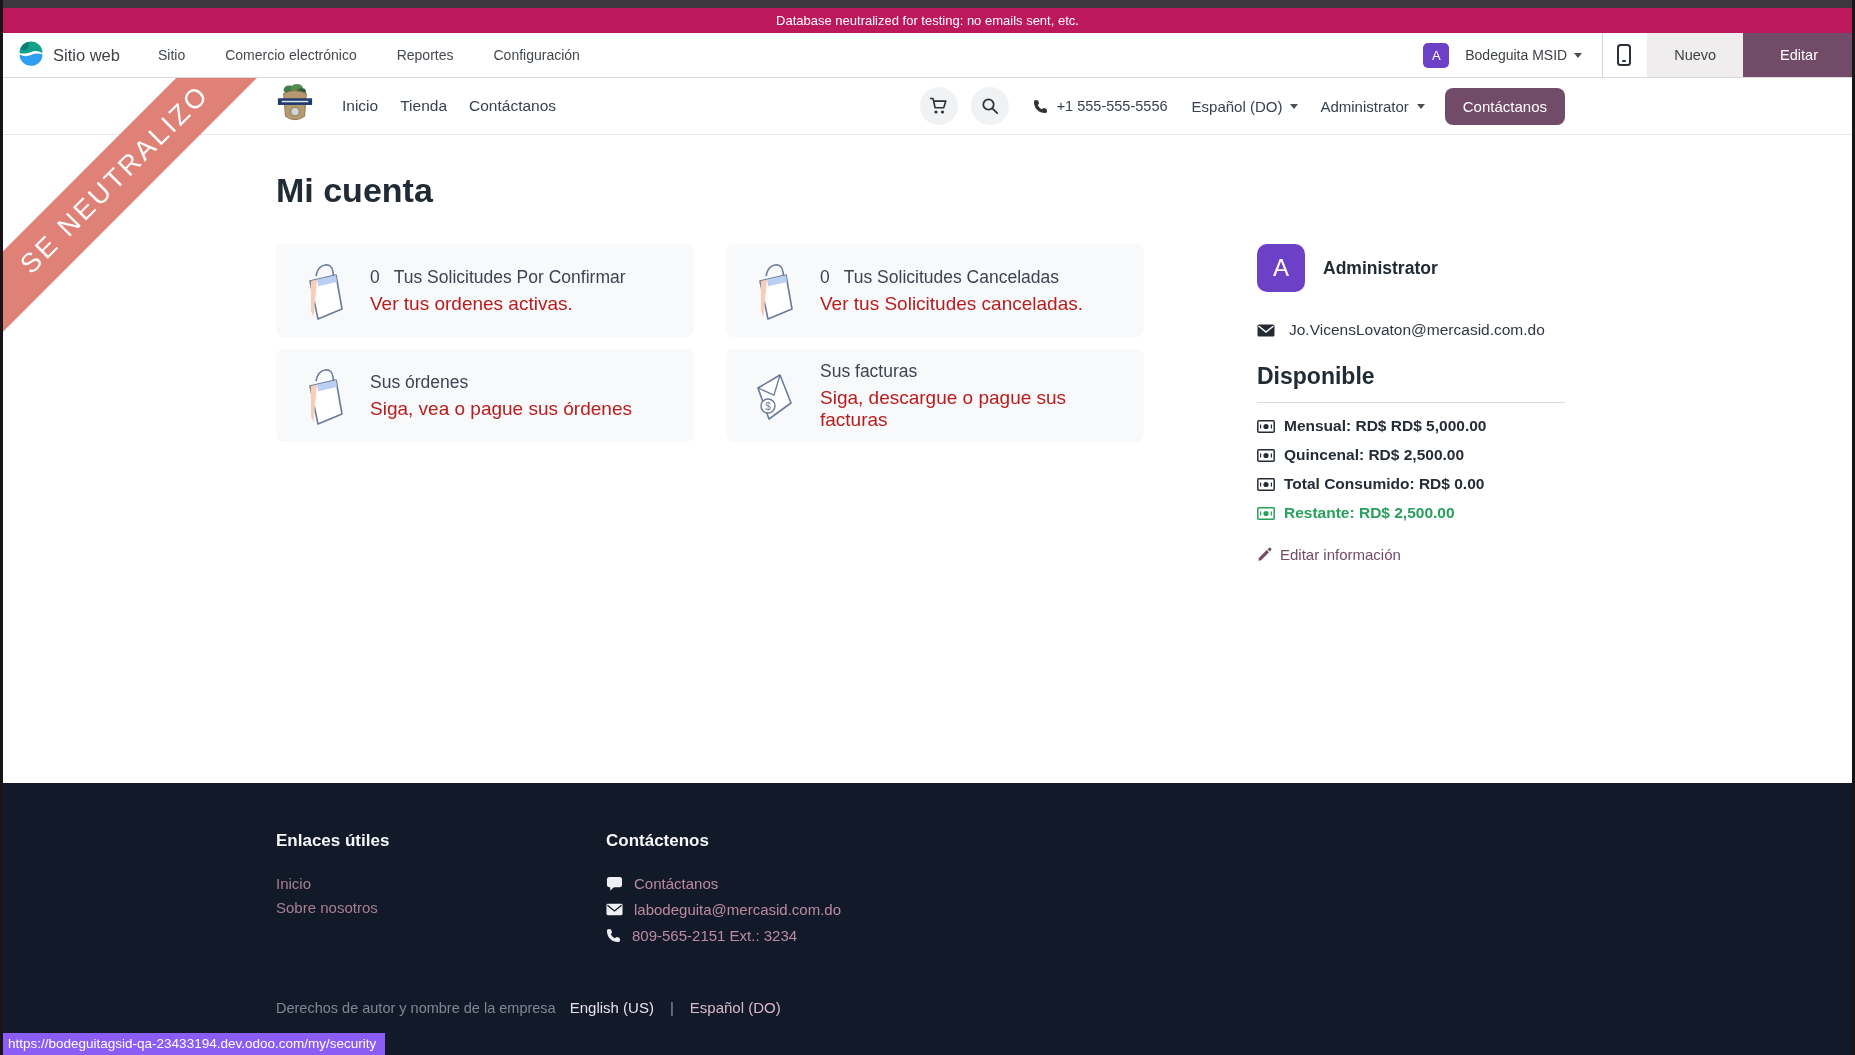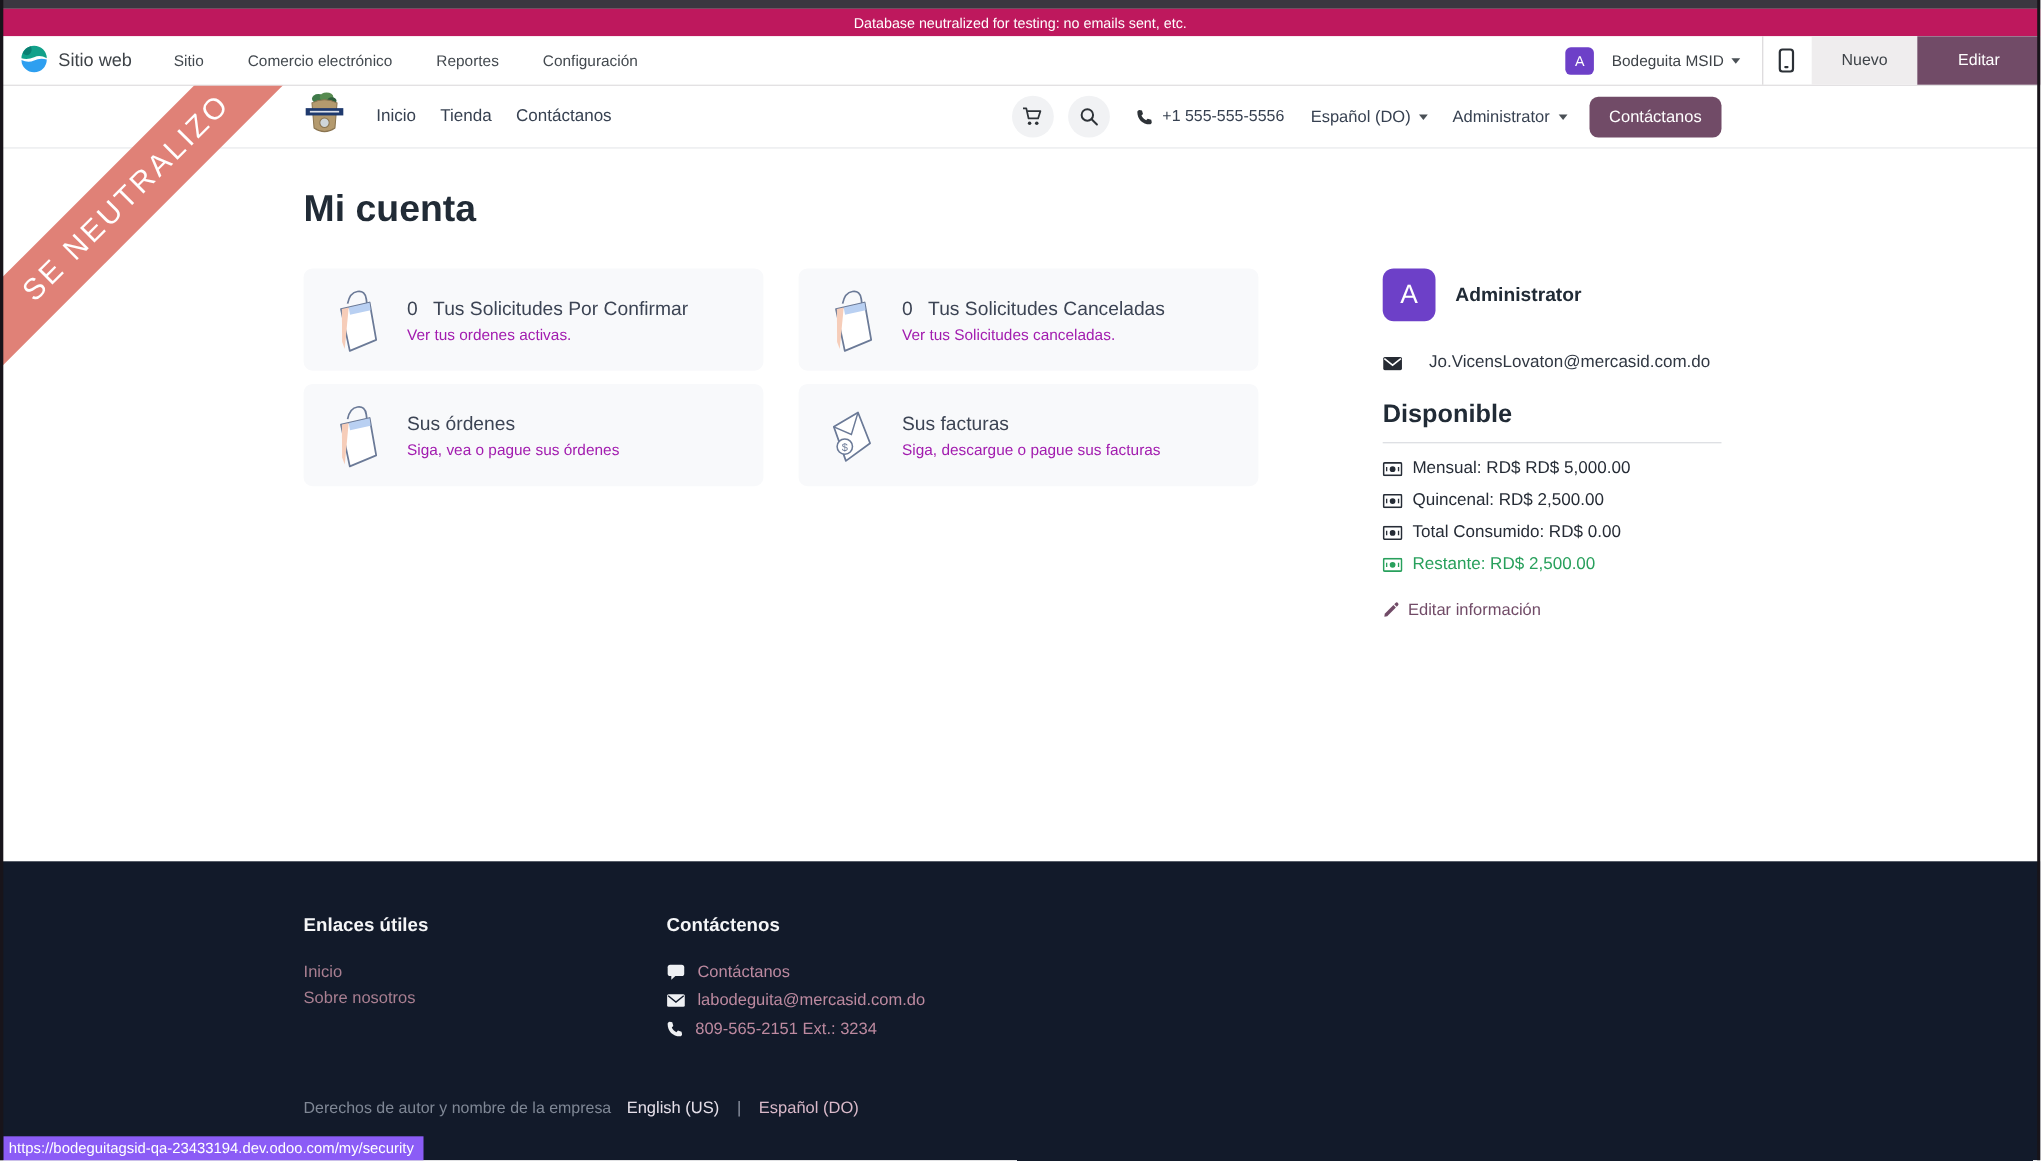--- a/index.html
+++ b/index.html
@@ -68,36 +68,36 @@
   .content { display:flex; }
 
   .cards { width:868px; }
   .cards-grid { display:grid; grid-template-columns:418px 418px; column-gap:32px; row-gap:12px; }
   .card { height:93px; background:#f8f9fb; border-radius:8px; display:flex; align-items:center;
           padding:0 14px 0 20px; cursor:pointer; }
   .card-icon { width:56px; height:64px; flex:0 0 56px; margin-right:18px; }
   .card-title { font-size:17.5px; color:#3c4454; font-weight:500; display:flex; }
   .card-count { margin-right:14px; }
   .card-count:empty { display:none; margin:0; }
-  .card-sub { font-size:14px; color:#a21caf; margin-top:5px; }
+  .card-sub { font-size:19px; color:#b91c1c; margin-top:5px; }
   .highlight-wrap { margin-top:23px; margin-left:-31px; width:479px; height:147px;
                     border:10px solid #ea140c; display:flex; align-items:center; justify-content:center; }
   .card.security { width:418px; height:106px; background:#d9dfe7; }
 
   
   .sidebar { margin-left:auto; width:308px; }
   .sb-userrow { display:flex; align-items:center; gap:18px; }
   .sb-avatar { width:48px; height:48px; border-radius:10px; background:#6d40c8; color:#fff;
                font-size:24px; display:flex; align-items:center; justify-content:center; }
   .sb-name { font-size:17.5px; font-weight:bold; color:#212b36; }
-  .sb-email { display:flex; align-items:center; gap:24px; margin-top:29px; font-size:15.5px; color:#303742; }
+  .sb-email { display:flex; align-items:center; gap:14px; margin-top:29px; font-size:15.5px; color:#303742; }
   .sb-section { font-size:23px; font-weight:bold; color:#212b36; margin-top:24px; }
   .sb-hr { border:none; border-top:1px solid #d6d9de; margin:12px 0 14px; }
   .sb-stat { display:flex; align-items:center; gap:9px; font-size:15.5px; color:#262c36;
-             font-weight:400; margin-bottom:11px; }
+             font-weight:700; margin-bottom:11px; }
   .sb-stat.green { color:#28a05c; }
   .sb-edit { display:flex; align-items:center; gap:8px; margin-top:24px;
              font-size:15px; color:#714b67; cursor:pointer; }
 
   
   .footer { flex:1; background:#121a2a; padding:48px 290px 0 276px; }
   .ft-cols { display:flex; }
   .ft-col1 { width:330px; }
   .ft-h { font-size:17px; font-weight:bold; color:#f5f6f8; margin-bottom:24px; }
   .ft-link { font-size:15px; color:#a97f91; margin-bottom:7px; cursor:pointer; }

